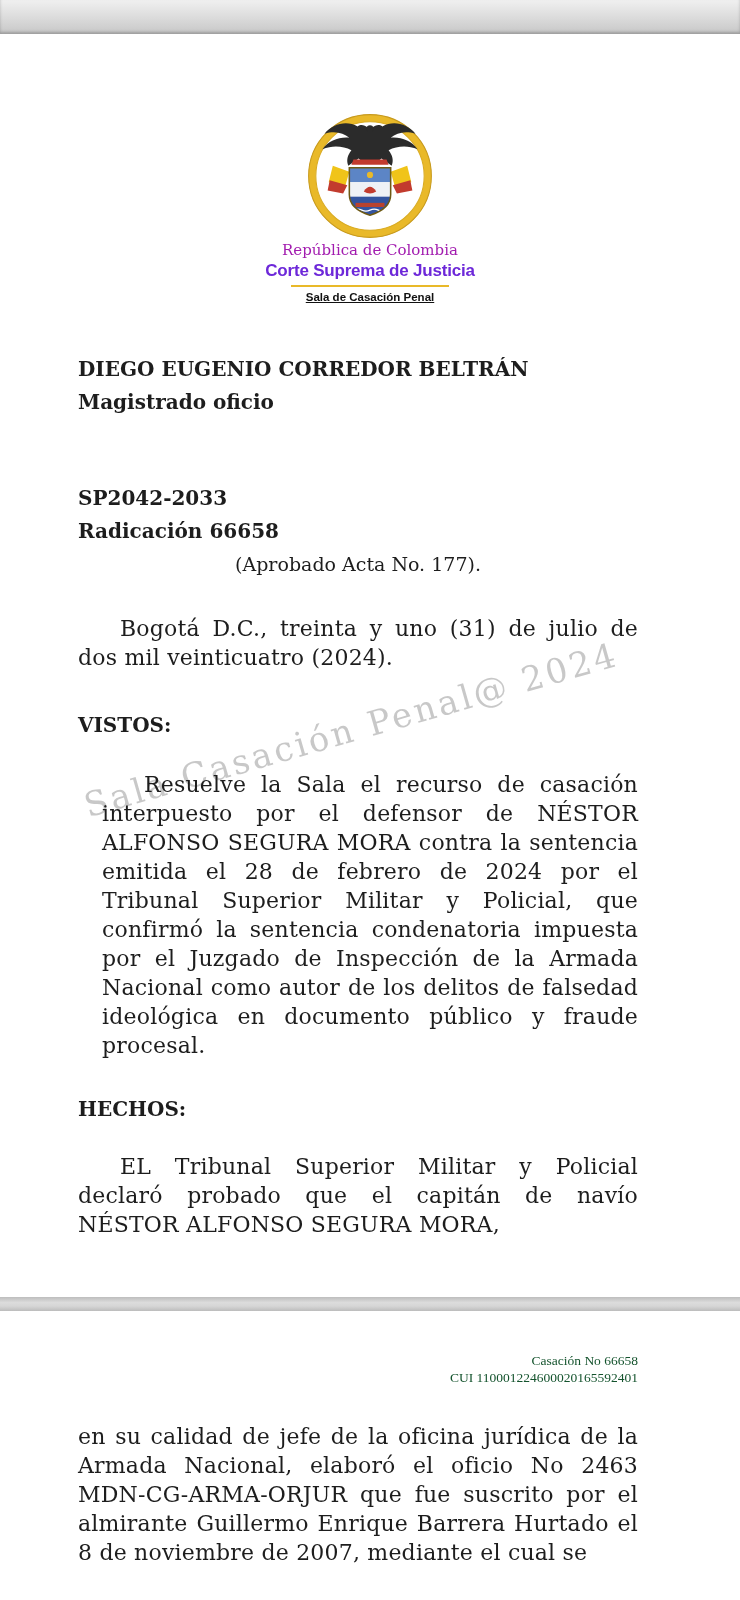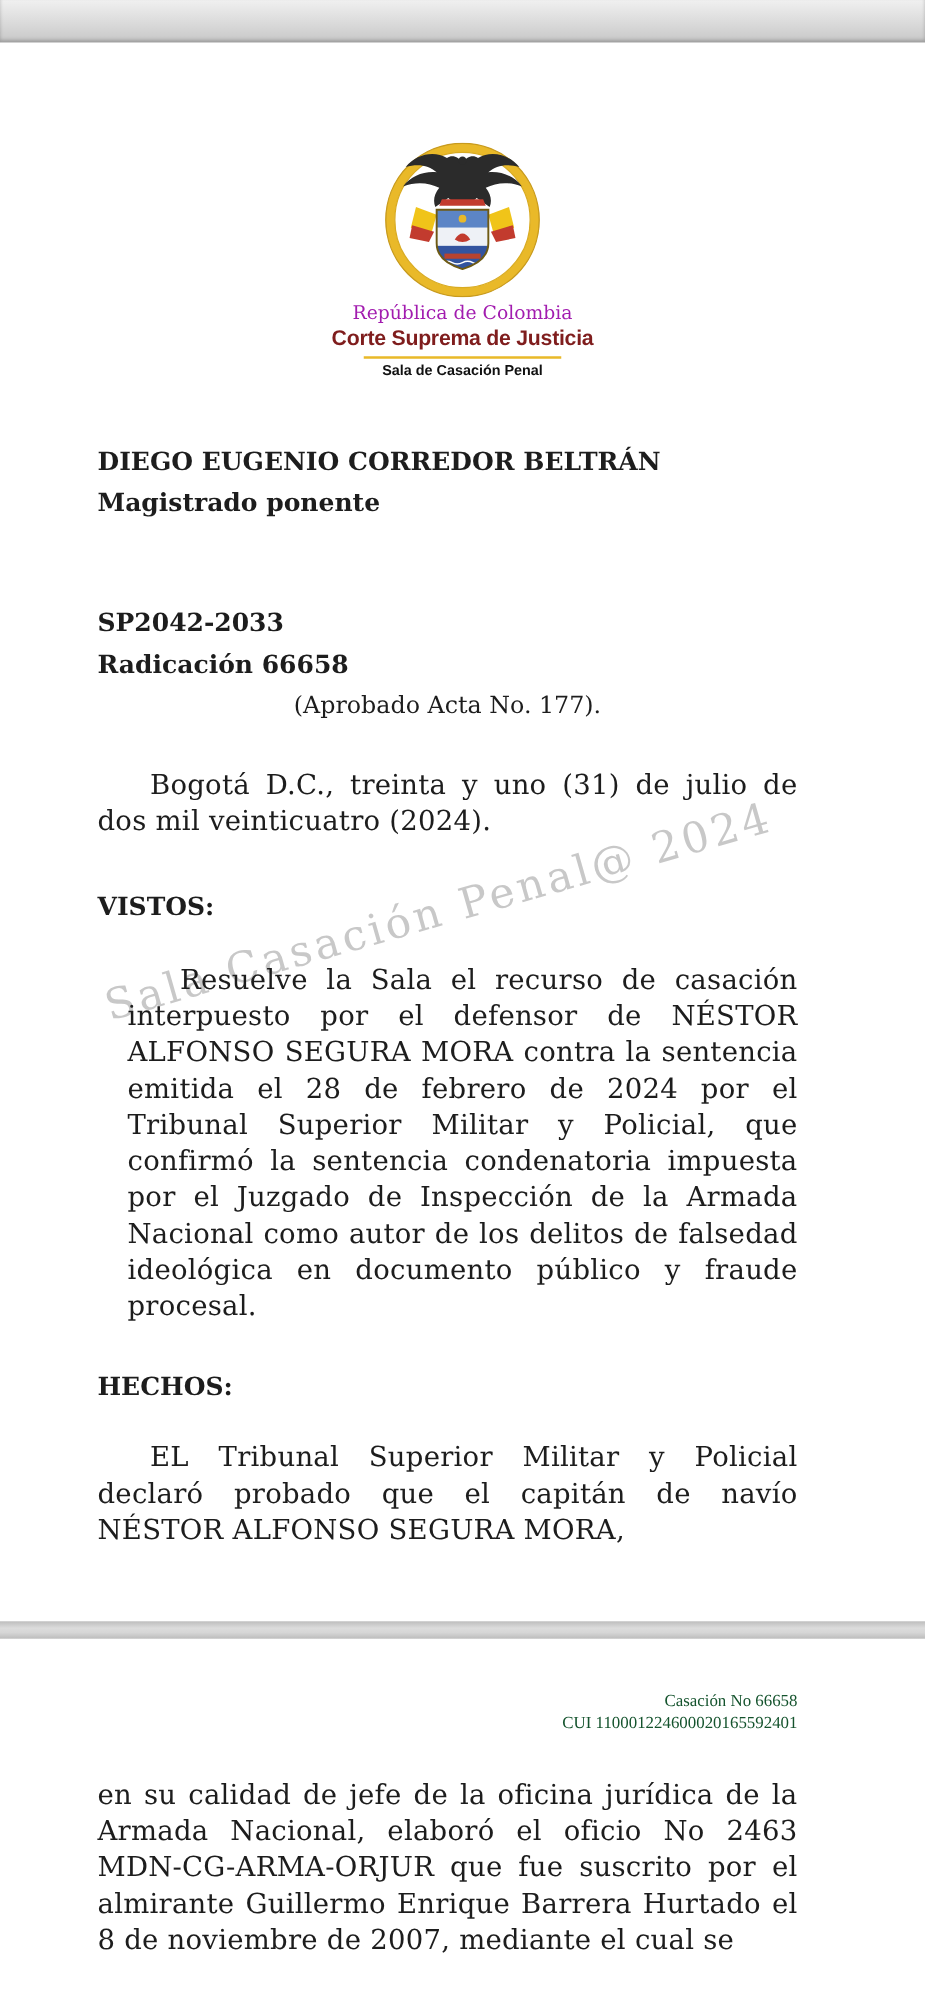--- a/index.html
+++ b/index.html
@@ -21,26 +21,26 @@
   .page{background:#ffffff;position:relative;}
   .page-1{height:1263px;}
   .page-2{height:420px;}
   .content{position:relative;z-index:1;padding:0 102px 0 78px;}
 
   .emblem-wrap{padding-top:80px;text-align:center;}
   .emblem-wrap svg{display:block;margin:0 auto;}
   .rep-label{font-size:15px;margin-top:3px;color:#a21caf;}
   .corte-label{
     font-family:"Liberation Sans",sans-serif;font-weight:bold;
-    font-size:17px;letter-spacing:-0.2px;margin-top:2px;color:#7f1d1d;
+    font-size:17px;letter-spacing:-0.2px;margin-top:2px;color:#6d28d9;
   }
   .gold-rule{width:158px;height:2px;background:#e9b929;margin:4px auto 4px;}
   .sala-label{
     font-family:"Liberation Sans",sans-serif;font-weight:bold;
-    font-size:11.5px;color:#111;
+    font-size:11.5px;color:#111;text-decoration:underline;
   }
 
   .heading{font-weight:bold;font-size:20px;line-height:33px;margin:0;}
   .normal-center{text-align:center;font-size:19px;line-height:33px;margin:0;}
   .para{
     font-size:22px;line-height:29px;text-align:justify;
     letter-spacing:0.2px;margin:0;
   }
   .indent{text-indent:42px;}
 
@@ -112,21 +112,21 @@
       </svg>
       <div class="rep-label">República de Colombia</div>
       <div class="corte-label">Corte Suprema de Justicia</div>
       <div class="gold-rule"></div>
       <div class="sala-label">Sala de Casación Penal</div>
     </div>
 
     <div class="content">
       <div class="title-block">
         <p class="heading">DIEGO EUGENIO CORREDOR BELTRÁN</p>
-        <p class="heading">Magistrado ponente</p>
+        <p class="heading">Magistrado oficio</p>
       </div>
 
       <div class="case-block">
         <p class="heading">SP2042-2033</p>
         <p class="heading">Radicación 66658</p>
         <p class="normal-center">(Aprobado Acta No. 177).</p>
       </div>
 
       <p class="para indent date-par">Bogotá D.C., treinta y uno (31) de julio de dos mil veinticuatro (2024).</p>
 

